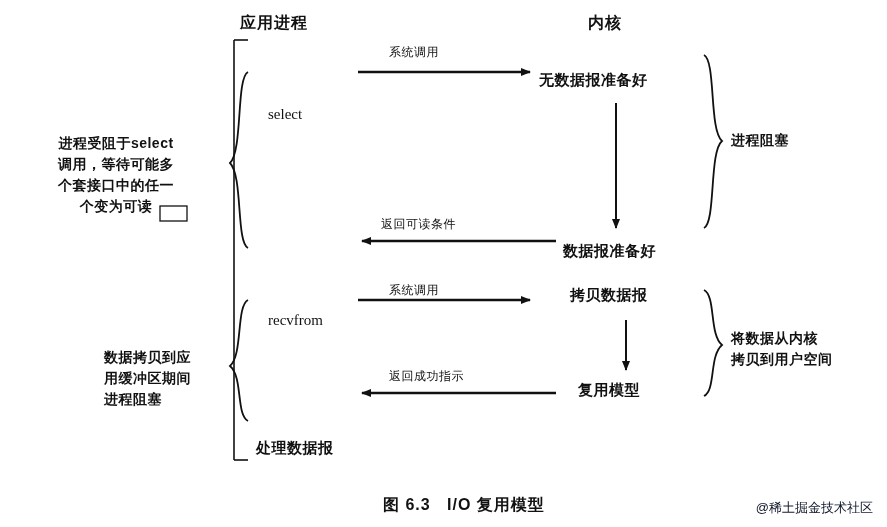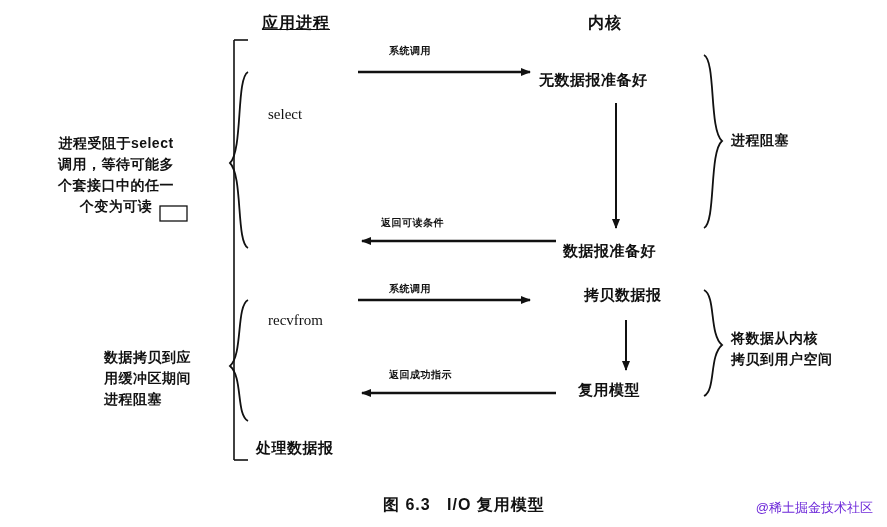--- a/index.html
+++ b/index.html
@@ -33,22 +33,22 @@
     font-size: 15px;
   }
   .cjk-node {
     font-family: "Liberation Sans", sans-serif;
     font-weight: bold;
     font-size: 15px;
     letter-spacing: 0.5px;
   }
   .arrow-label {
     font-family: "Liberation Sans", sans-serif;
-    font-weight: bold;
-    font-size: 10px;
+    font-weight: normal;
+    font-size: 12px;
     letter-spacing: 0.5px;
   }
   .side-note {
     font-family: "Liberation Sans", sans-serif;
     font-weight: bold;
     font-size: 14px;
     line-height: 1.5;
     letter-spacing: 0.5px;
   }
   .caption {
@@ -56,47 +56,47 @@
     font-weight: bold;
     font-size: 16px;
     letter-spacing: 1px;
   }
   .watermark {
     position: absolute;
     right: 14px;
     bottom: 10px;
     font-family: "Liberation Sans", sans-serif;
     font-size: 13px;
-    color: #6d28d9;
+    color: #0f172a;
     white-space: pre;
   }
   svg.overlay {
     position: absolute;
     left: 0;
     top: 0;
     width: 887px;
     height: 527px;
     pointer-events: none;
   }
 </style>
 </head>
 <body>
 
 <div id="root">
 
-  <div class="txt col-title" style="left:262px; top:12px;text-decoration:underline;">应用进程</div>
+  <div class="txt col-title" style="left:240px; top:12px;">应用进程</div>
   <div class="txt col-title" style="left:588px; top:12px;">内核</div>
 
   <div class="txt node-label" style="left:268px; top:62px;margin-top:42px;">select</div>
   <div class="txt node-label" style="left:268px; top:295px;margin-top:15px;">recvfrom</div>
   <div class="txt cjk-node" style="left:256px; top:438px;font-family:Liberation Serif, serif;">处理数据报</div>
 
   <div class="txt cjk-node" style="left:539px; top:70px;">无数据报准备好</div>
   <div class="txt cjk-node" style="left:563px; top:241px;">数据报准备好</div>
-  <div class="txt cjk-node" style="left:570px; top:285px;margin-left:14px;">拷贝数据报</div>
+  <div class="txt cjk-node" style="left:570px; top:285px;">拷贝数据报</div>
   <div class="txt cjk-node" style="left:578px; top:380px;">复用模型</div>
 
   <div class="txt arrow-label" style="left:389px; top:44px;">系统调用</div>
   <div class="txt arrow-label" style="left:381px; top:216px;">返回可读条件</div>
   <div class="txt arrow-label" style="left:389px; top:282px;">系统调用</div>
   <div class="txt arrow-label" style="left:389px; top:368px;">返回成功指示</div>
 
   <div class="txt side-note" style="left:58px; top:133px; text-align:center;">进程受阻于select
 调用，等待可能多
 个套接口中的任一

